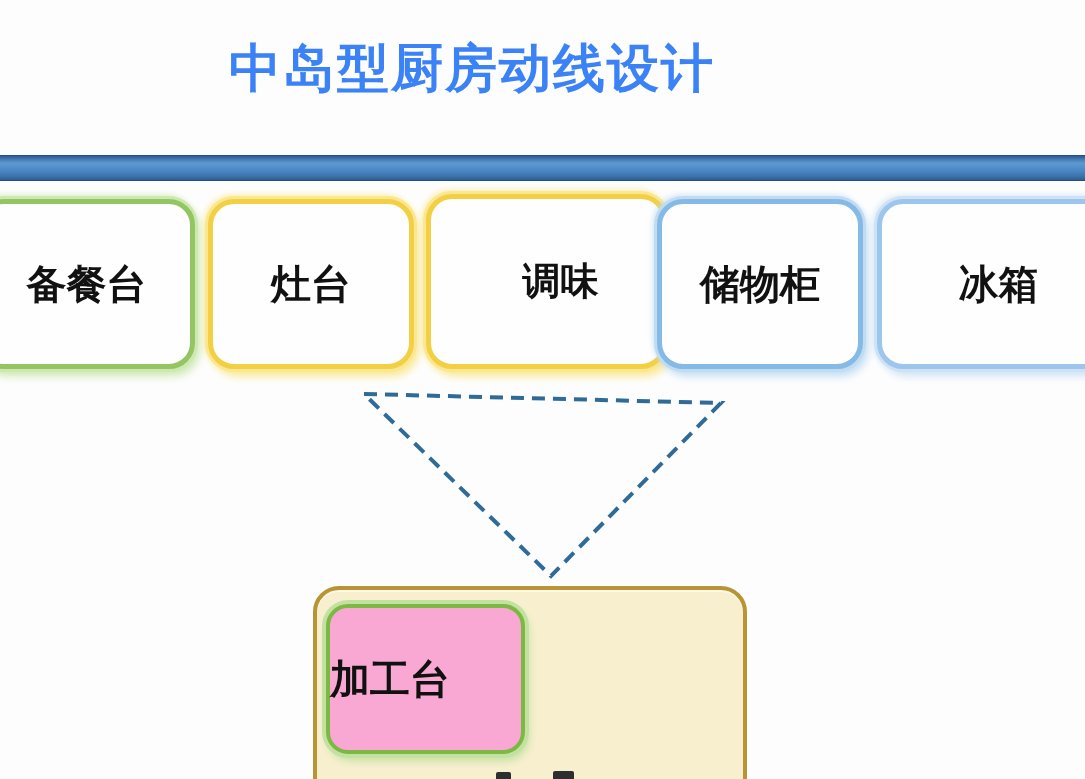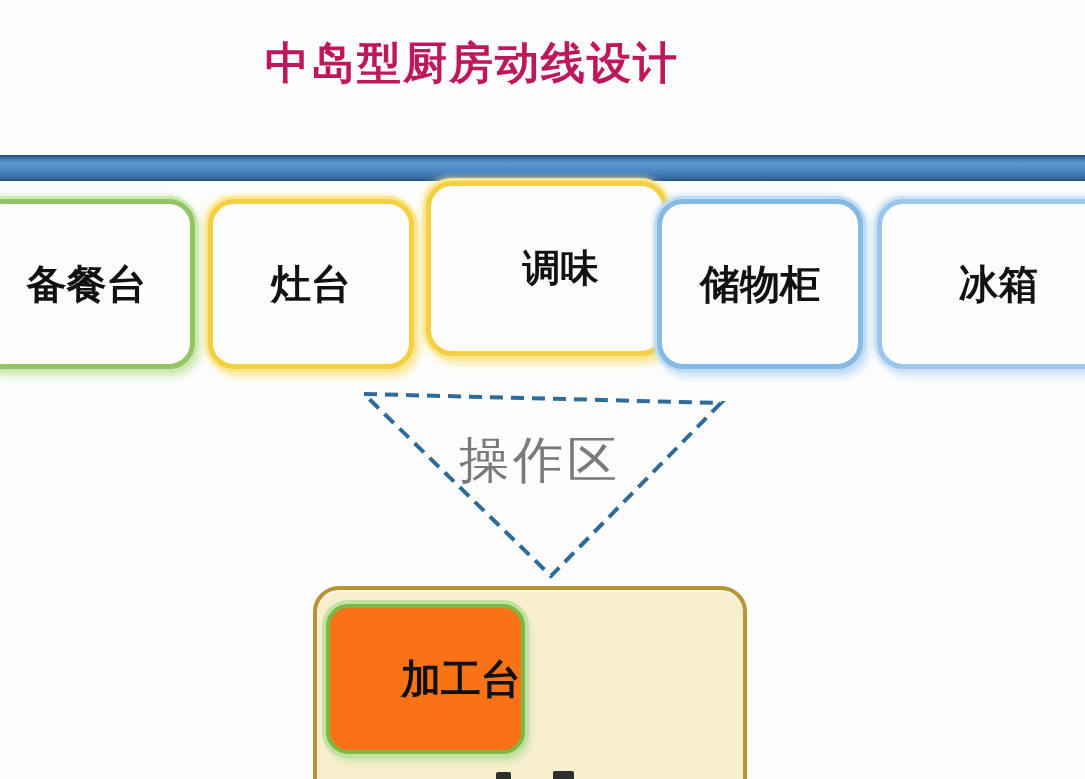--- a/index.html
+++ b/index.html
@@ -13,23 +13,23 @@
   .stage { position: absolute; inset: 0; width: 1085px; height: 779px; }
 
   
   .title {
     position: absolute;
     top: 34px; left: 472px;
     transform: translateX(-50%);
     white-space: nowrap;
     font-family: "DejaVu Serif", "Liberation Serif", serif;
     font-weight: 900;
-    font-size: 44px;
+    font-size: 52px;
     letter-spacing: 2px;
-    color: #be185d;
+    color: #3b82f6;
   }
 
   
   .divider-bar {
     position: absolute;
     left: 0; top: 155px;
     width: 1085px; height: 26px;
     background: linear-gradient(180deg,
       #295a8e 0%, #3f77b1 12%,
       #6099d1 30%, var(--bar, #4a86c5) 62%,
@@ -78,26 +78,26 @@
     border: 4px solid var(--bd, #b99435);
     border-radius: 26px;
     box-shadow: inset 0 2px 0 0 rgba(255,255,255,0.55);
     display: flex;
     justify-content: space-between;
     padding: 14px 9px 0 9px;
     gap: 14px;
   }
   .island-box {
     width: 199px; height: 150px;
-    background: #f97316;
+    background: #f9a8d4;
     border: 4px solid var(--bd, #7cb942);
     border-radius: 22px;
     box-shadow: 0 0 0 4px var(--glow, transparent),
                 3px 6px 8px 1px var(--glow, transparent);
-    display: flex; align-items: center; justify-content: flex-end;
+    display: flex; align-items: center; justify-content: flex-start;
     font-weight: bold;
     font-size: 40px;
     color: #111;
   }
 
   
   .cut-mark { position: absolute; background: #2e2e2e; border-radius: 2px 2px 0 0; }
   .cut-mark.m1 { left: 496px; top: 772px; width: 15px; height: 7px; }
   .cut-mark.m2 { left: 553px; top: 771px; width: 21px; height: 8px; }
 </style>
@@ -111,38 +111,37 @@
   <div class="divider-bar" style="--bar: #4a86c5;"></div>
 
   <div class="station" style="left: -22px; width: 217px; --bd: #94c563; --glow: #cde8b0;">
     <span>备餐台</span>
   </div>
 
   <div class="station" style="left: 208px; width: 206px; align-items: center; --bd: #f3cf44; --glow: #fae78f;">
     <span>灶台</span>
   </div>
 
-  <div class="station" style="left: 426px; width: 241px; top: 181px; height: 175px; padding-left: 28px; --bd: #f3cf44; --glow: #fae78f;">
+  <div class="station" style="left: 426px; width: 241px; top: 194px; height: 175px; padding-left: 28px; --bd: #f3cf44; --glow: #fae78f;">
     <div class="ln">调味</div>
   </div>
 
   <div class="station" style="left: 657px; width: 206px; text-align: center; --bd: #85b9e6; --glow: #c0dcf2;">
     <span>储物柜</span>
   </div>
 
   <div class="station" style="left: 877px; width: 243px; --bd: #9dc6ec; --glow: #cde2f5;">
     <span>冰箱</span>
   </div>
 
   <div class="triangle-wrap" style="color: rgb(46, 107, 153);">
     <svg width="390" height="202" viewBox="0 0 390 202">
       <polygon points="14,10 371,19 201,192" fill="none" stroke="currentColor" stroke-width="4" stroke-dasharray="13 8" stroke-linejoin="miter"></polygon>
     </svg>
   </div>
-  <div class="zone-label" style="color: rgb(122, 122, 122);">操作区</div>
 
   <div class="island" style="--bd: #b99435; --fill: #f8efcf;">
     <div class="island-box" style="--bd: #7cb942; --glow: #c3e2a2;">
       <span>加工台</span>
     </div>
   </div>
 
   <div class="cut-mark m1"></div>
   <div class="cut-mark m2"></div>
 

